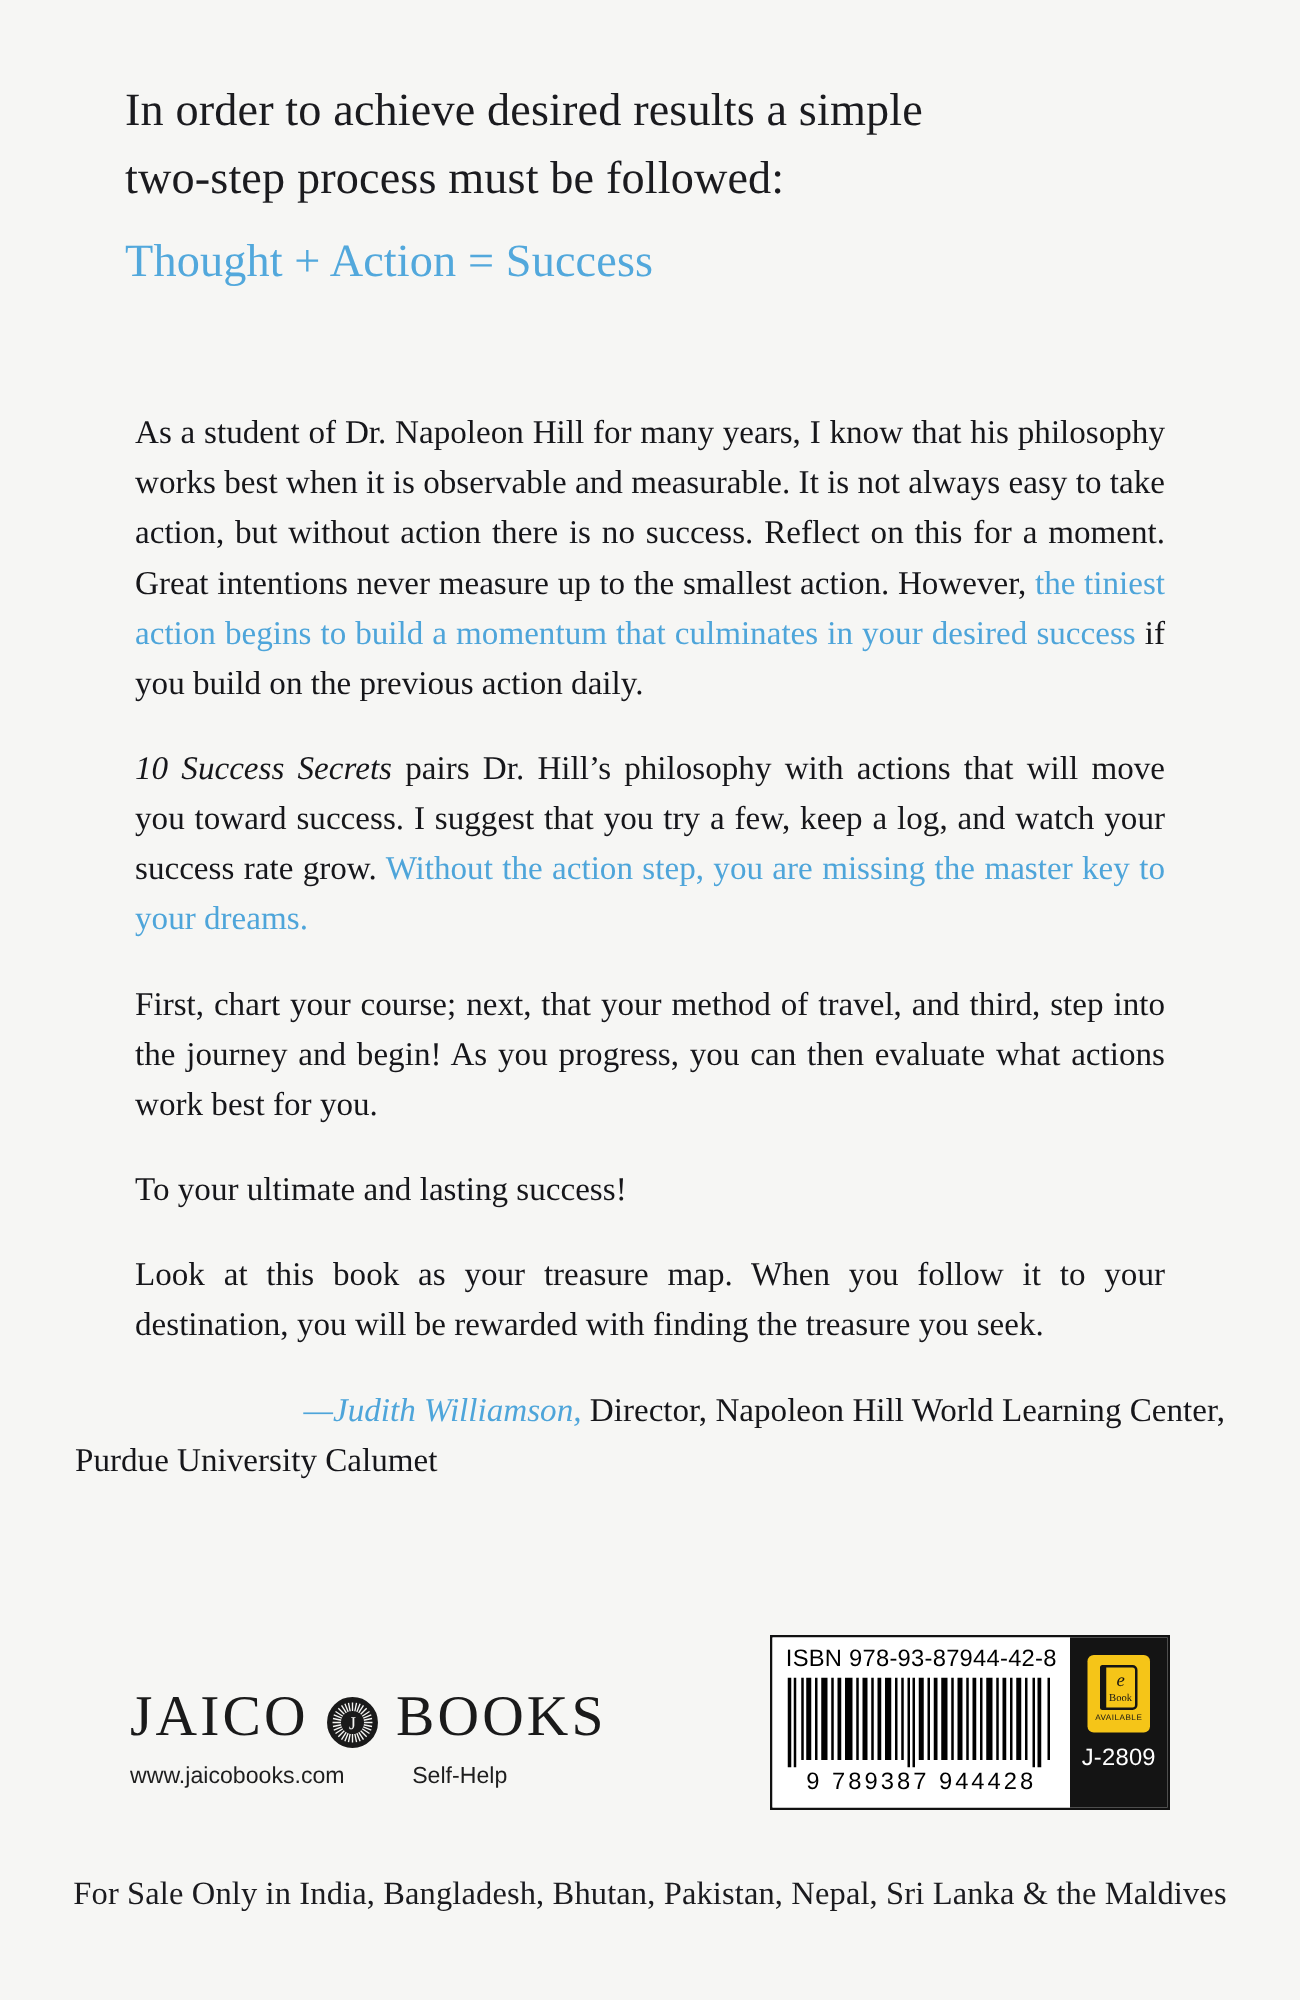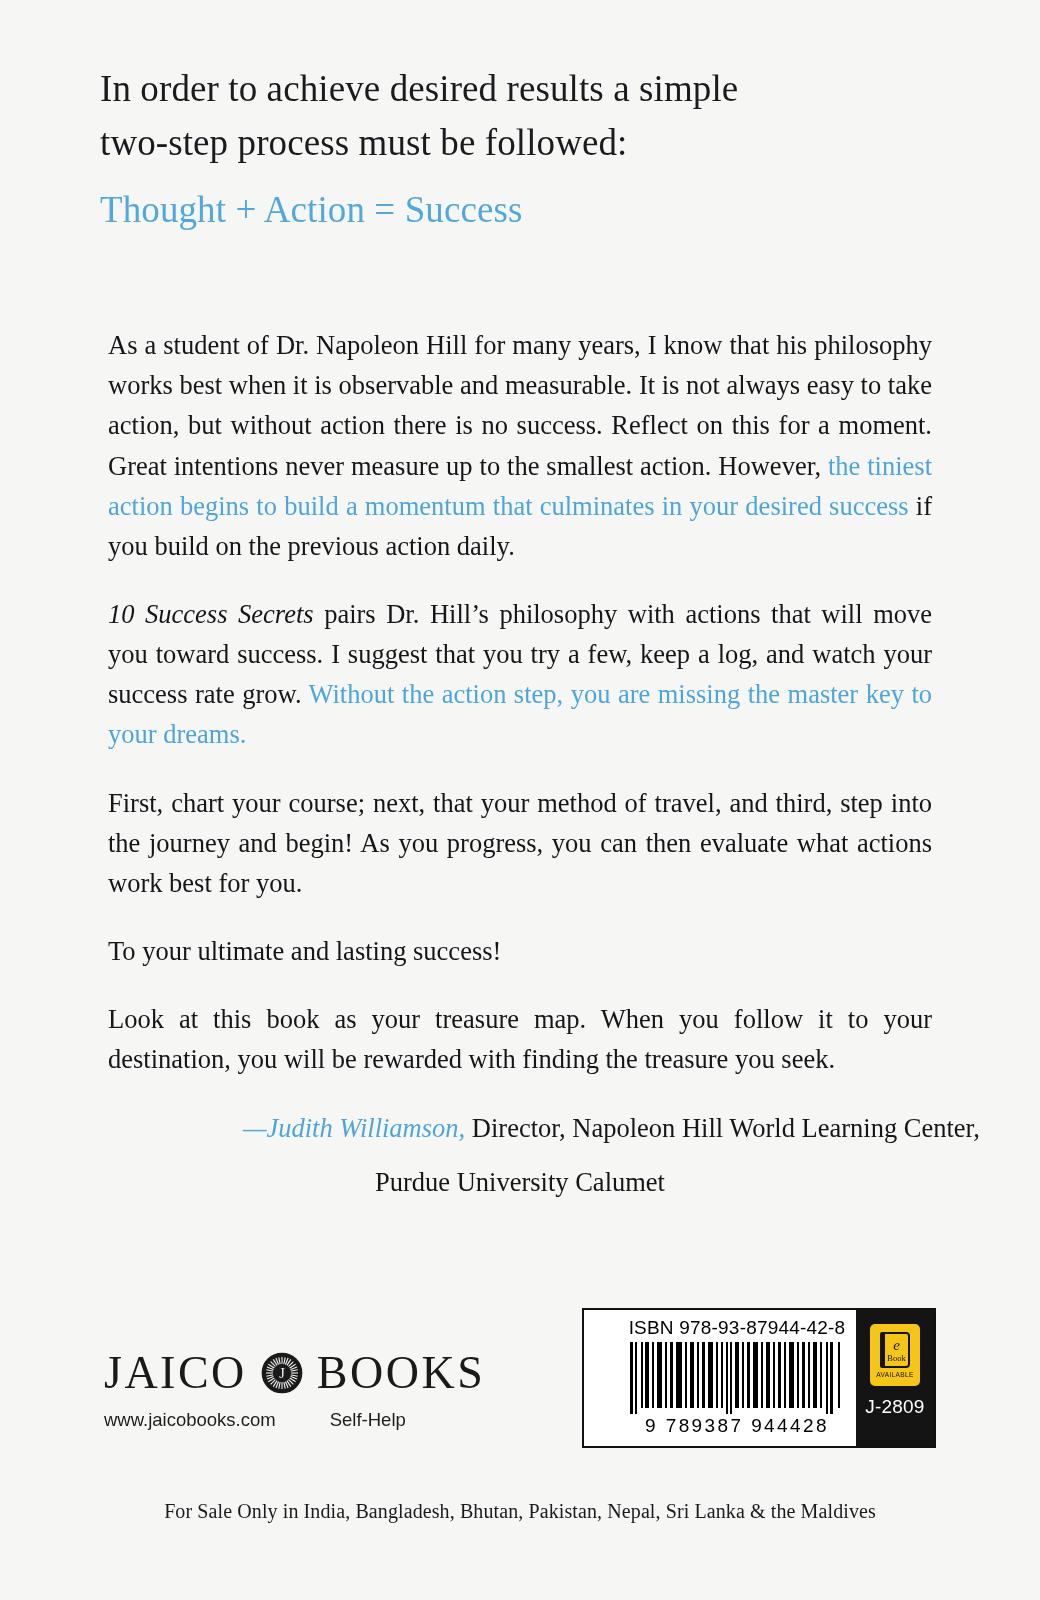--- a/index.html
+++ b/index.html
@@ -61,22 +61,21 @@
     margin-top: 30px;
     font-size: 26.5px;
     line-height: 1.5;
     color: #16161a;
   }
   .attrib-line-1 {
     text-align: right;
     padding-left: 30px;
   }
   .attrib-line-2 {
-    text-align: center;
-    margin-top: 14px;
+    text-align: left;
   }
   .attrib-name {
     color: #4ea5da;
     font-style: italic;
   }
 
   
   .footer-row {
     position: absolute;
     left: 0;
@@ -88,21 +87,21 @@
     display: flex;
     align-items: flex-start;
     justify-content: space-between;
   }
 
   .publisher {
     margin-top: 46px;
   }
   .logo-line {
     display: flex;
-    align-items: center;
+    align-items: flex-end;
     color: #1a1a1a;
   }
   .logo-word {
     font-size: 46px;
     letter-spacing: 2.5px;
     font-family: "Liberation Serif", serif;
   }
   .medallion {
     width: 42px;
     height: 42px;
@@ -121,21 +120,20 @@
   .pub-cat { margin-left: 54px; }
 
   
   .barcode-block {
     display: flex;
     border: 2px solid #111111;
     background: #ffffff;
     height: 140px;
     box-sizing: border-box;
     margin-top: 8px;
-    padding-left: 34px;
   }
   .barcode-left {
     width: 238px;
     background: #ffffff;
     padding: 7px 9px 4px 9px;
     box-sizing: border-box;
     display: flex;
     flex-direction: column;
     align-items: center;
   }
@@ -222,21 +220,21 @@
     letter-spacing: 0.2px;
   }
 
   
   .sale-line {
     position: absolute;
     left: 0;
     right: 0;
     top: 1500px;
     text-align: center;
-    font-size: 20px;
+    font-size: 26px;
     color: #1b1b1f;
     letter-spacing: 0.1px;
   }
 </style>
 </head>
 <body>
 
 <div class="cover">
 
   <div class="headline">

